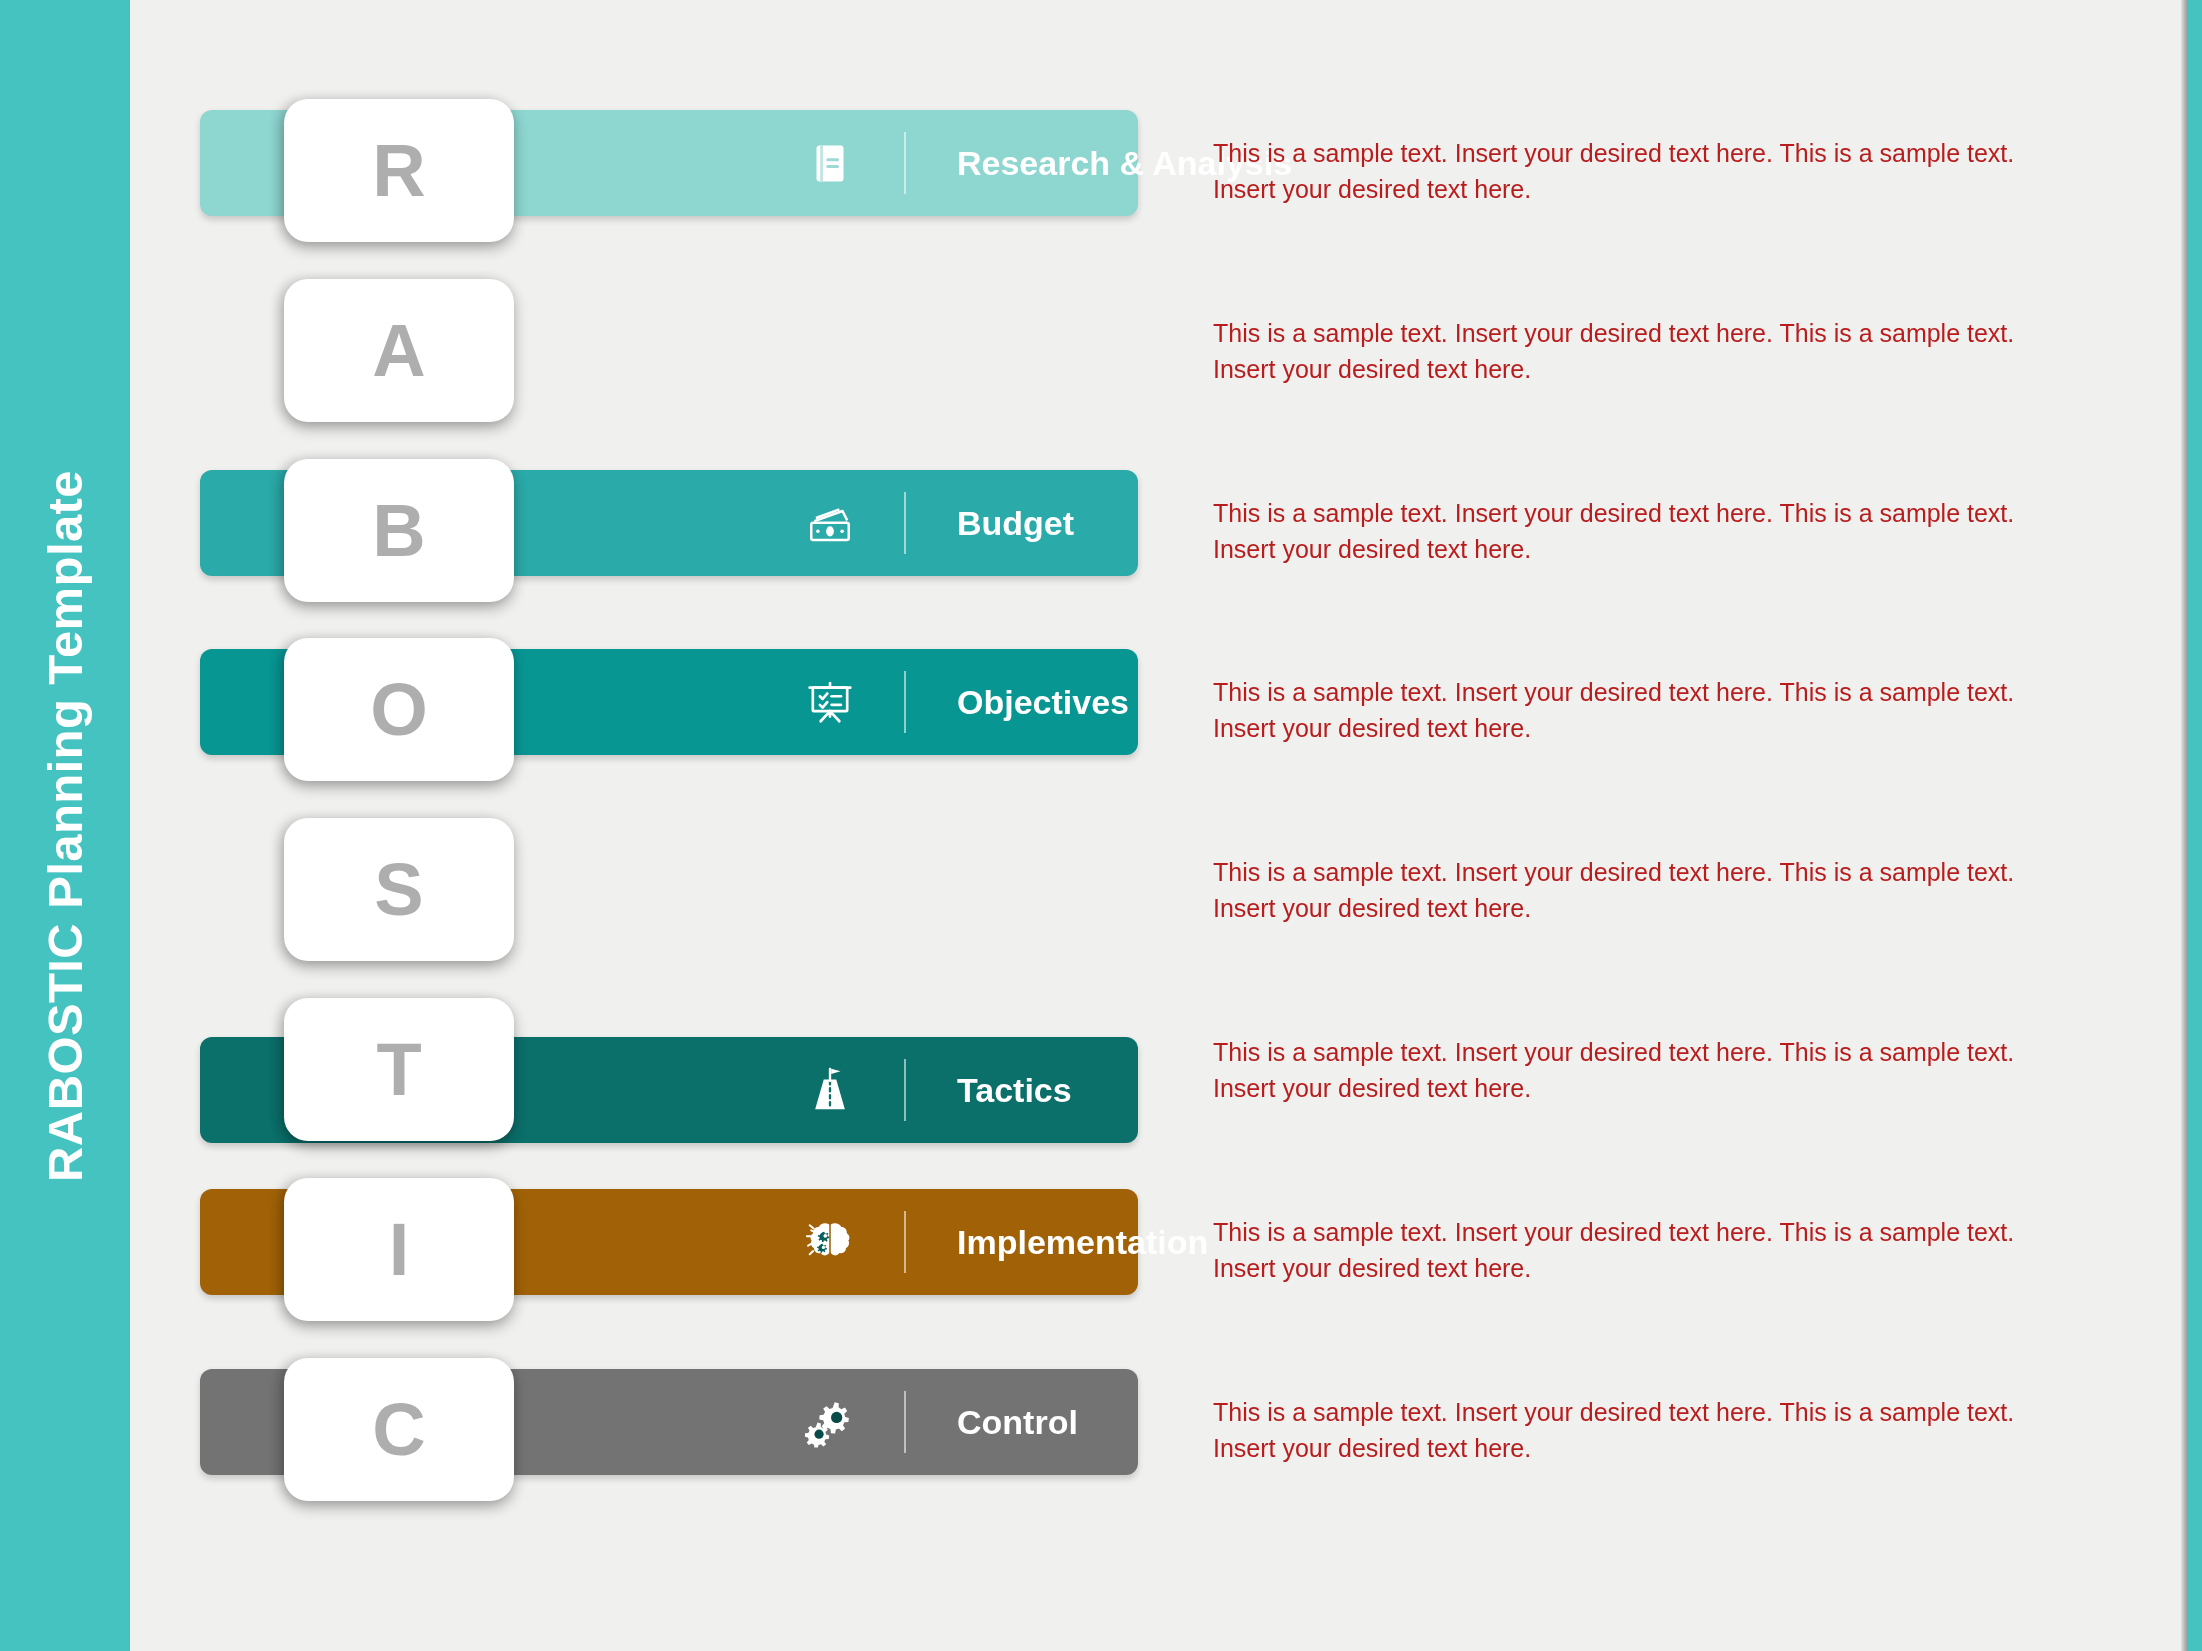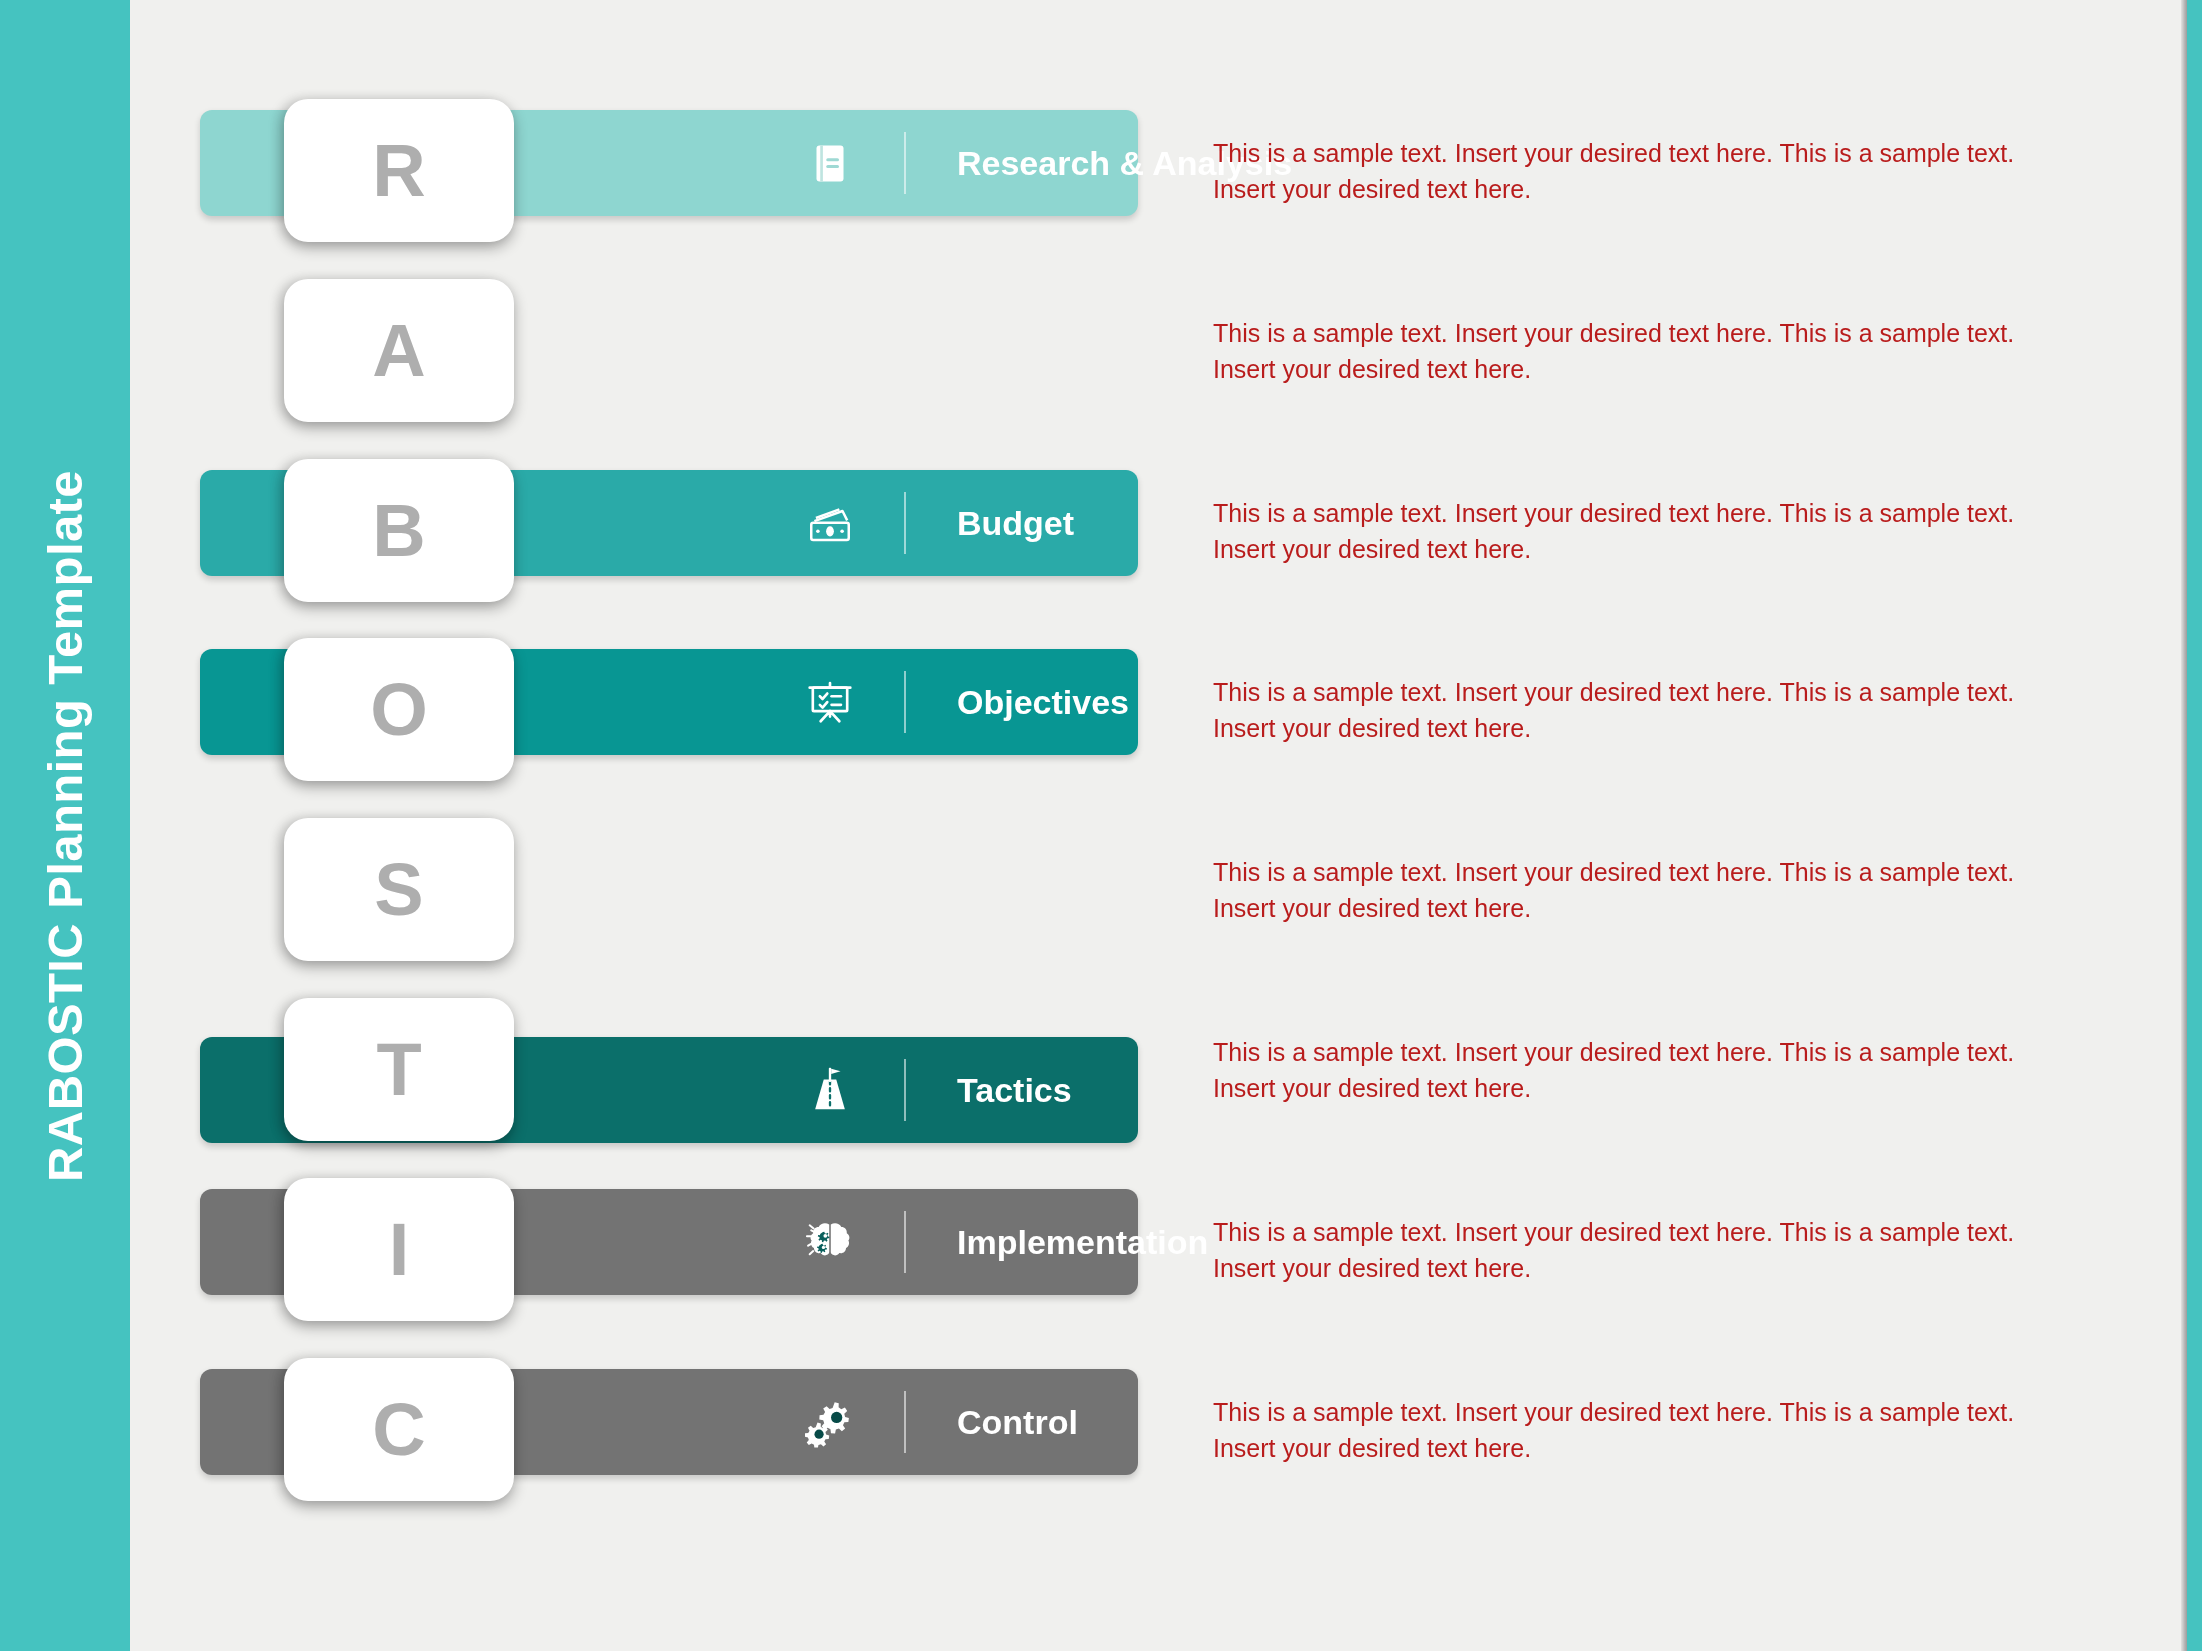--- a/index.html
+++ b/index.html
@@ -255,21 +255,21 @@
           </div>
           <div class="divider"></div>
           <div class="bar-label">Tactics</div>
         </div>
         <div class="letter-card">
           <span class="letter">T</span>
         </div>
         <div class="body-text">This is a sample text. Insert your desired text here. This is a sample text. Insert your desired text here.</div>
       </div>
       <div class="row" style="top: 1172px;">
-        <div class="bar" style="background: #737373;">
+        <div class="bar" style="background: #a16207;">
           <div class="bar-icon">
             <svg width="50" height="50" viewBox="0 0 64 64" fill="none">
     <g fill="#ffffff">
       <path d="M31 9 c-5-3-11-1.5-13.5 3 -4.5 0-7.5 3.5-7 8 -3.5 2-4.5 6.5-2 9.5 -2 3.5-.5 8 3 9.5 0 4.5 4 7.5 8.5 6.5 2 3 6 4 9 2 2-1 2-2.5 2-4.5z"></path>
       <path d="M33 9 c5-3 11-1.5 13.5 3 4.5 0 7.5 3.5 7 8 3.5 2 4.5 6.5 2 9.5 2 3.5 .5 8 -3 9.5 0 4.5-4 7.5-8.5 6.5 -2 3-6 4-9 2 -2-1-2-2.5-2-4.5z"></path>
     </g>
     <g fill="#0a5f5c">
       <path d="M23 18.5 l1.8-.4 .5 2.1 1.8 .7 1.6-1.4 1.3 1.3 -1.4 1.6 .7 1.8 2.1 .5 -.4 1.8 -2.1-.1 -1 1.6 1 1.9 -1.6 1 -1.4-1.6 -1.9 .4 -.6 2.1 -1.8-.3 .2-2.1 -1.7-.9 -1.8 1.1 -1.1-1.5 1.6-1.4 -.3-1.9 -2.1-.6 .4-1.8 2.1 .2 .9-1.7z"></path>
       <circle cx="26" cy="23.5" r="2.4" fill="#ffffff"></circle>
       <path d="M21 34 l1.6-.3 .4 1.8 1.5 .6 1.4-1.2 1.1 1.1 -1.2 1.4 .6 1.5 1.8 .4 -.3 1.6 -1.8-.1 -.8 1.4 .8 1.6 -1.4 .8 -1.2-1.4 -1.6 .4 -.5 1.8 -1.6-.3 .2-1.8 -1.5-.8 -1.5 .9 -.9-1.3 1.4-1.2 -.3-1.6 -1.8-.5 .3-1.6 1.8 .2 .8-1.5z"></path>

